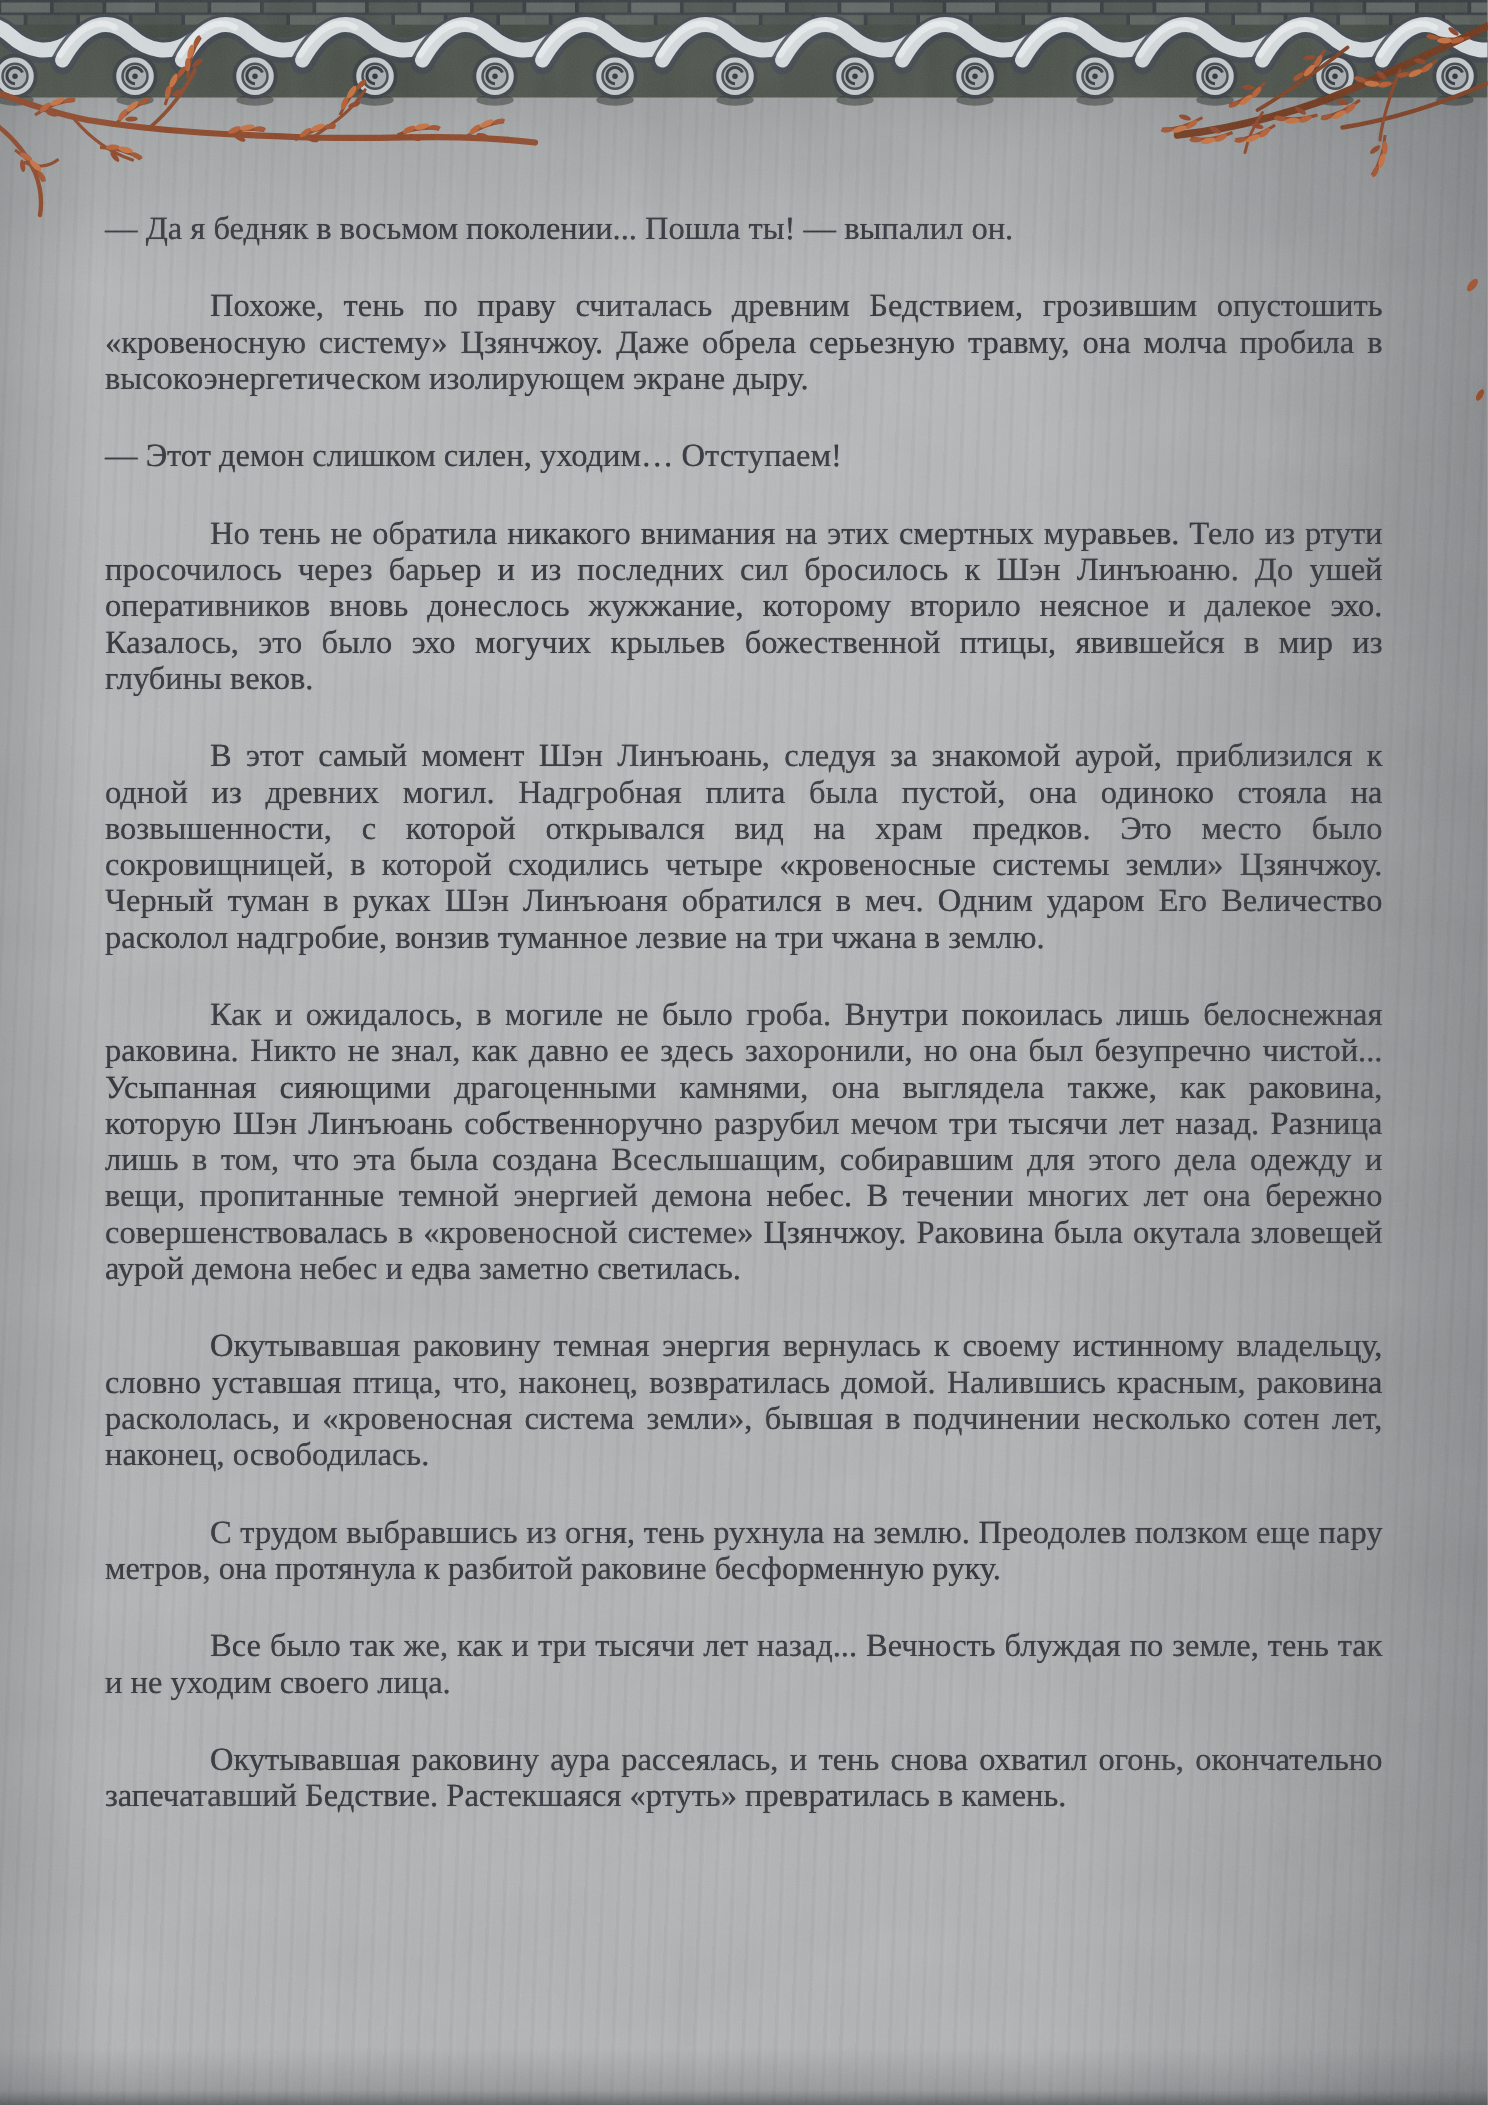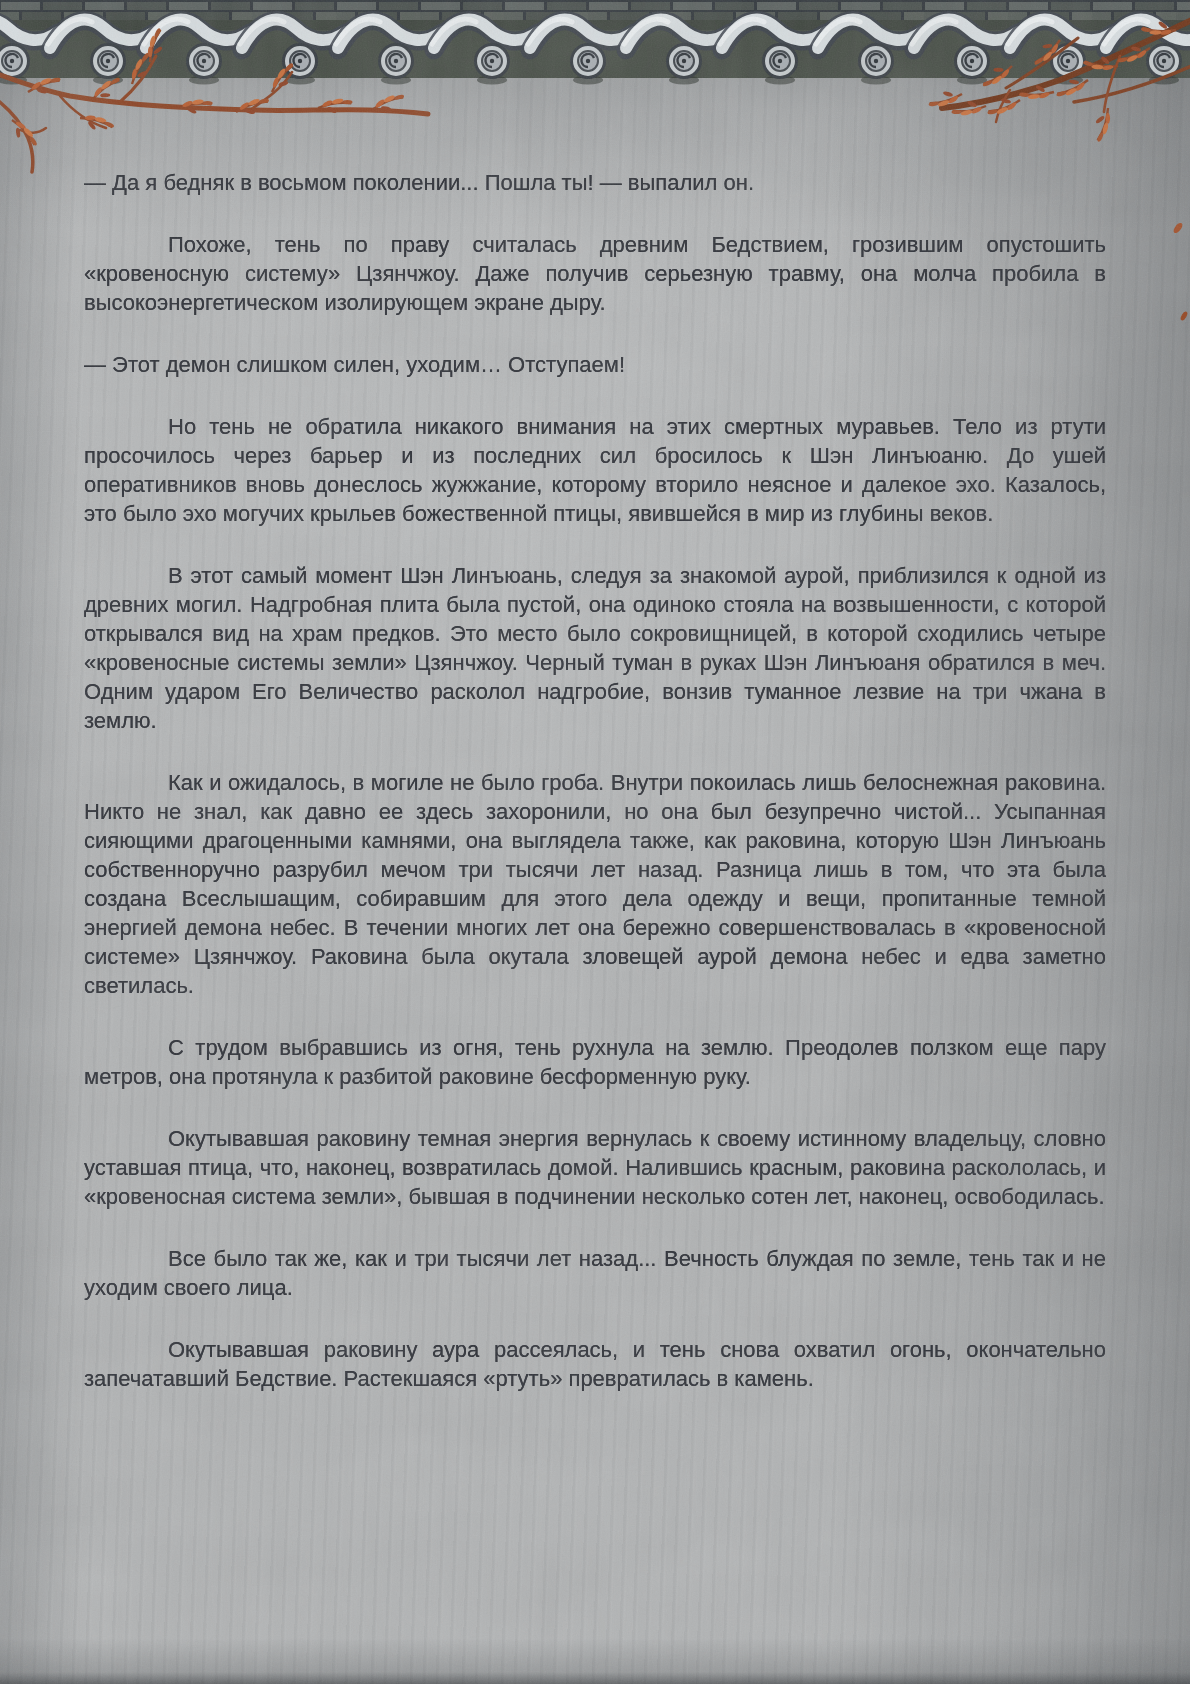--- a/index.html
+++ b/index.html
@@ -25,22 +25,22 @@
     z-index: 1;
     pointer-events: none;
   }
   .content {
     position: absolute;
     top: 0; left: 0; right: 0;
     z-index: 2;
     padding: 168px 84px 0 84px;
   }
   .content p {
-    font-family: Liberation Sans, sans-serif;
-    font-size: 22px;
+    font-family: Liberation Serif, serif;
+    font-size: 26px;
     line-height: 29px;
     font-weight: 400;
     color: #2b2e35;
     text-shadow: 0 0 0.6px rgba(43,46,53,0.85);
     text-align: justify;
     margin: 0 0 33px 0;
   }
   .content p.indent { text-indent: 84px; }
   .content p:last-child { margin-bottom: 3px; }
   .grain {
@@ -138,27 +138,27 @@
     <use href="#sprig" transform="translate(1012,66) rotate(160)"></use>
     <use href="#sprig" transform="translate(962,94) rotate(176)"></use>
     <use href="#sprig" transform="translate(1108,108) rotate(120)"></use>
     <ellipse cx="1178" cy="228" rx="3" ry="6" fill="#a14e28" transform="rotate(38 1178 228)"></ellipse>
     <ellipse cx="1184" cy="316" rx="2.4" ry="5" fill="#96451f" transform="rotate(30 1184 316)"></ellipse>
   </g>
 </svg>
 
 <main class="content">
   <p>— Да я бедняк в восьмом поколении... Пошла ты! — выпалил он.</p>
-  <p class="indent">Похоже, тень по праву считалась древним Бедствием, грозившим опустошить «кровеносную систему» Цзянчжоу. Даже получив серьезную травму, она молча пробила в высокоэнергетическом изолирующем экране дыру.</p>
+  <p class="indent">Похоже, тень по праву считалась древним Бедствием, грозившим опустошить «кровеносную систему» Цзянчжоу. Даже обрела серьезную травму, она молча пробила в высокоэнергетическом изолирующем экране дыру.</p>
   <p>— Этот демон слишком силен, уходим… Отступаем!</p>
   <p class="indent">Но тень не обратила никакого внимания на этих смертных муравьев. Тело из ртути просочилось через барьер и из последних сил бросилось к Шэн Линъюаню. До ушей оперативников вновь донеслось жужжание, которому вторило неясное и далекое эхо. Казалось, это было эхо могучих крыльев божественной птицы, явившейся в мир из глубины веков.</p>
   <p class="indent">В этот самый момент Шэн Линъюань, следуя за знакомой аурой, приблизился к одной из древних могил. Надгробная плита была пустой, она одиноко стояла на возвышенности, с которой открывался вид на храм предков. Это место было сокровищницей, в которой сходились четыре «кровеносные системы земли» Цзянчжоу. Черный туман в руках Шэн Линъюаня обратился в меч. Одним ударом Его Величество расколол надгробие, вонзив туманное лезвие на три чжана в землю.</p>
   <p class="indent">Как и ожидалось, в могиле не было гроба. Внутри покоилась лишь белоснежная раковина. Никто не знал, как давно ее здесь захоронили, но она был безупречно чистой... Усыпанная сияющими драгоценными камнями, она выглядела также, как раковина, которую Шэн Линъюань собственноручно разрубил мечом три тысячи лет назад. Разница лишь в том, что эта была создана Всеслышащим, собиравшим для этого дела одежду и вещи, пропитанные темной энергией демона небес. В течении многих лет она бережно совершенствовалась в «кровеносной системе» Цзянчжоу. Раковина была окутала зловещей аурой демона небес и едва заметно светилась.</p>
+  <p class="indent">Окутывавшая раковину темная энергия вернулась к своему истинному владельцу, словно уставшая птица, что, наконец, возвратилась домой. Налившись красным, раковина раскололась, и «кровеносная система земли», бывшая в подчинении несколько сотен лет, наконец, освободилась.</p>
   <p class="indent">С трудом выбравшись из огня, тень рухнула на землю. Преодолев ползком еще пару метров, она протянула к разбитой раковине бесформенную руку.</p>
-  <p class="indent">Окутывавшая раковину темная энергия вернулась к своему истинному владельцу, словно уставшая птица, что, наконец, возвратилась домой. Налившись красным, раковина раскололась, и «кровеносная система земли», бывшая в подчинении несколько сотен лет, наконец, освободилась.</p>
   <p class="indent">Все было так же, как и три тысячи лет назад... Вечность блуждая по земле, тень так и не уходим своего лица.</p>
   <p class="indent">Окутывавшая раковину аура рассеялась, и тень снова охватил огонь, окончательно запечатавший Бедствие. Растекшаяся «ртуть» превратилась в камень.</p>
 </main>
 
 <svg class="grain" width="1190" height="1684" aria-hidden="true">
   <defs>
     <filter id="fineGrain" x="0" y="0" width="100%" height="100%">
       <feTurbulence type="fractalNoise" baseFrequency="0.8" numOctaves="2" seed="7" stitchTiles="stitch"></feTurbulence>
       <feColorMatrix type="saturate" values="0"></feColorMatrix>
     </filter>

